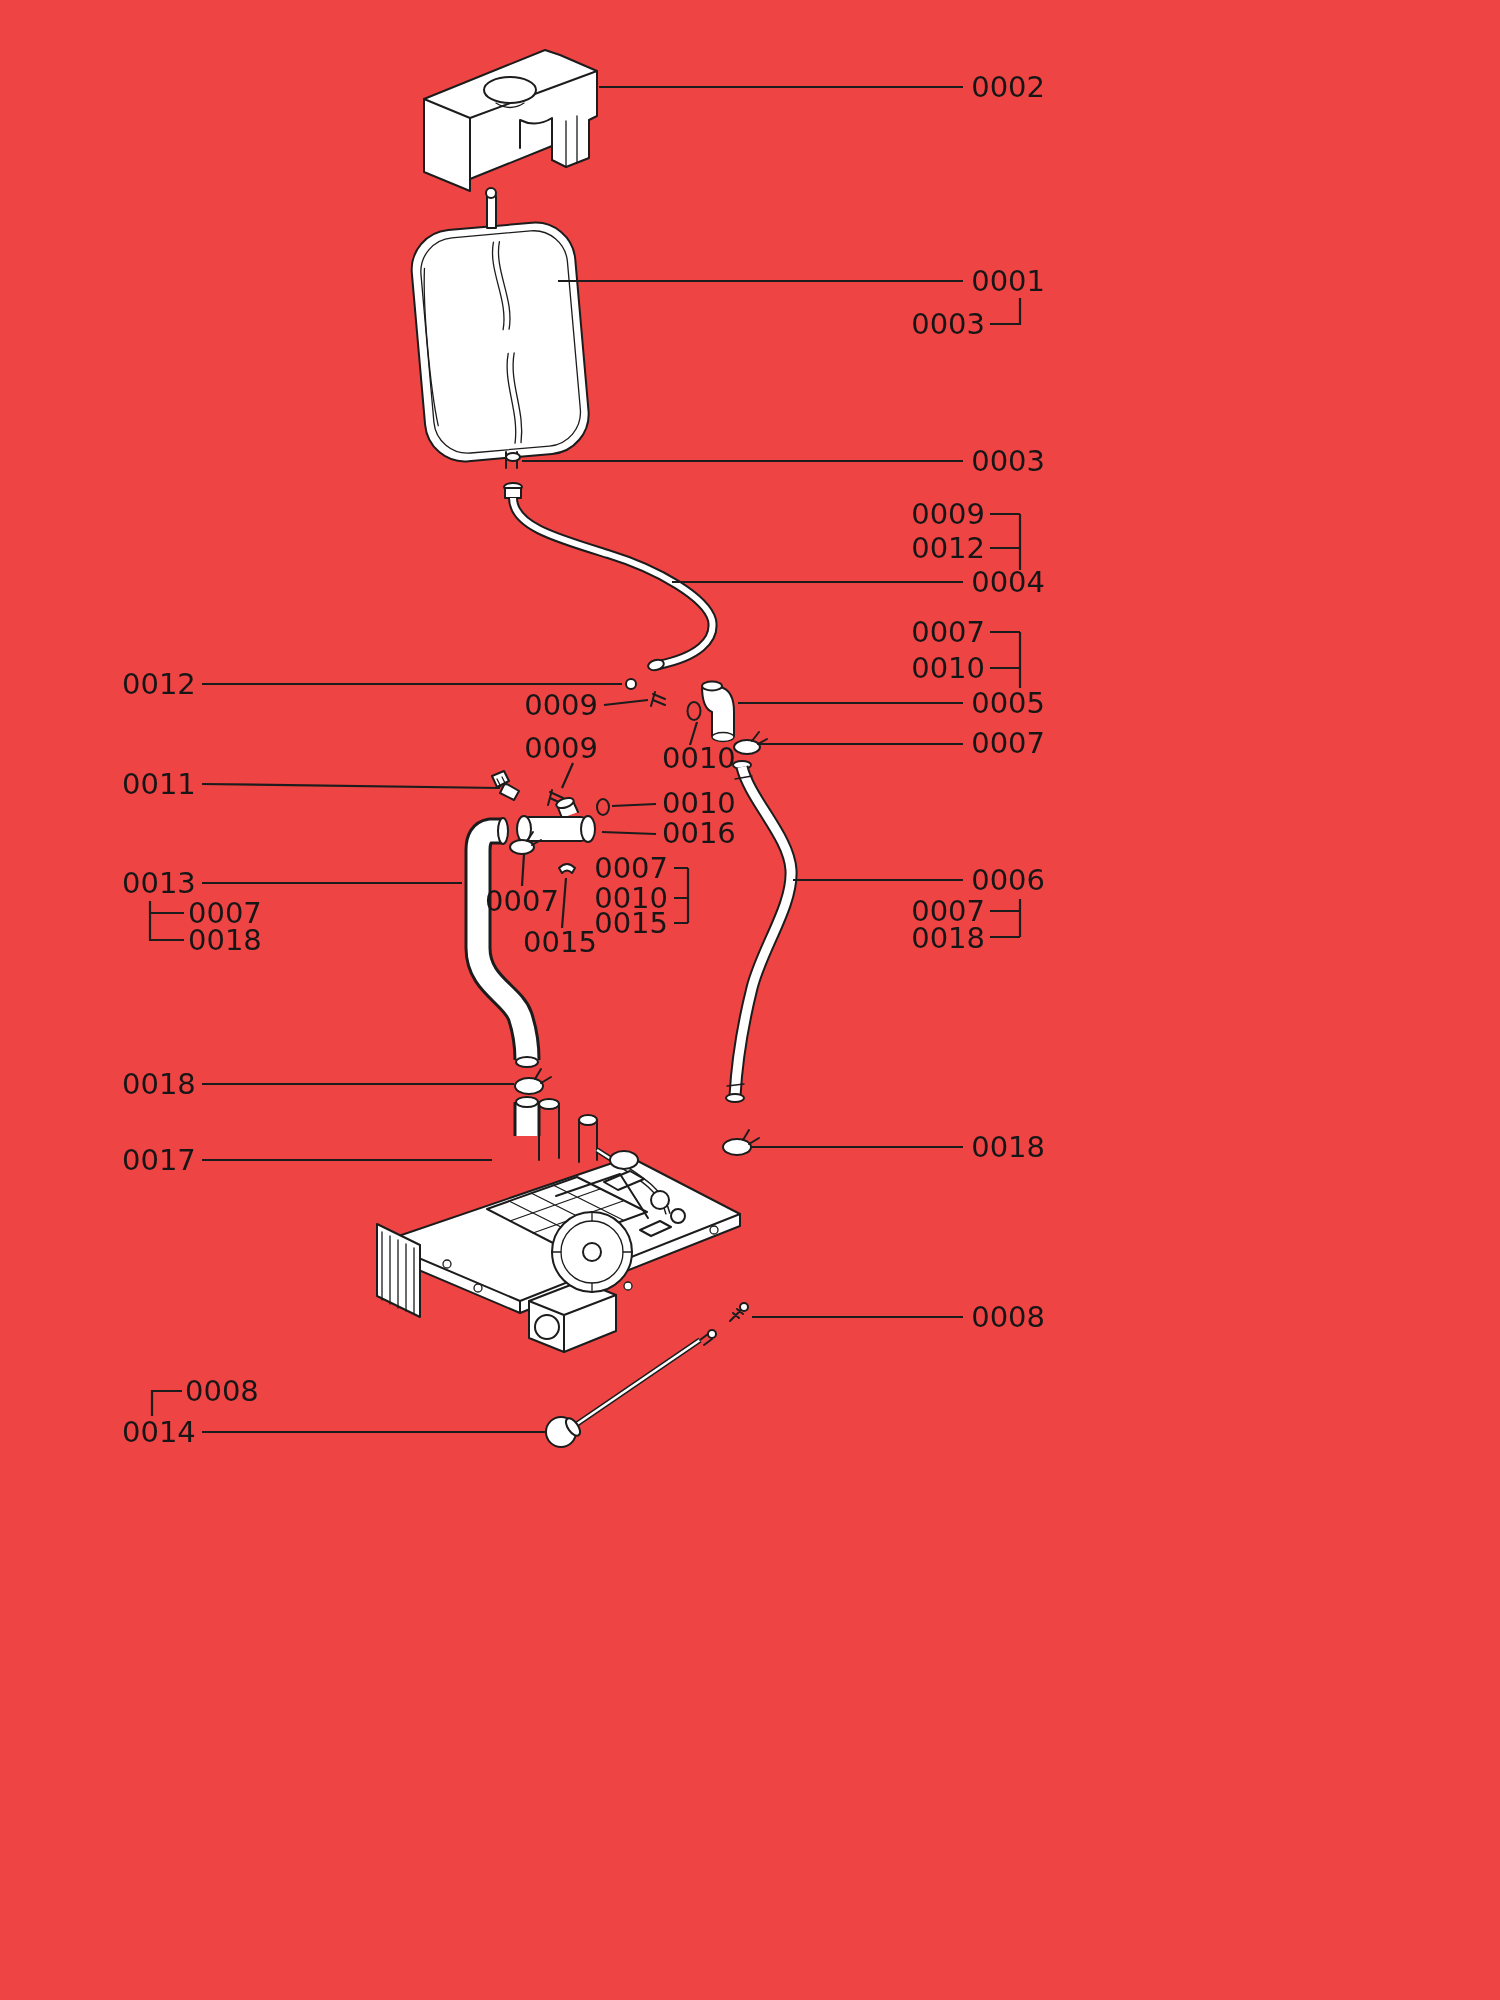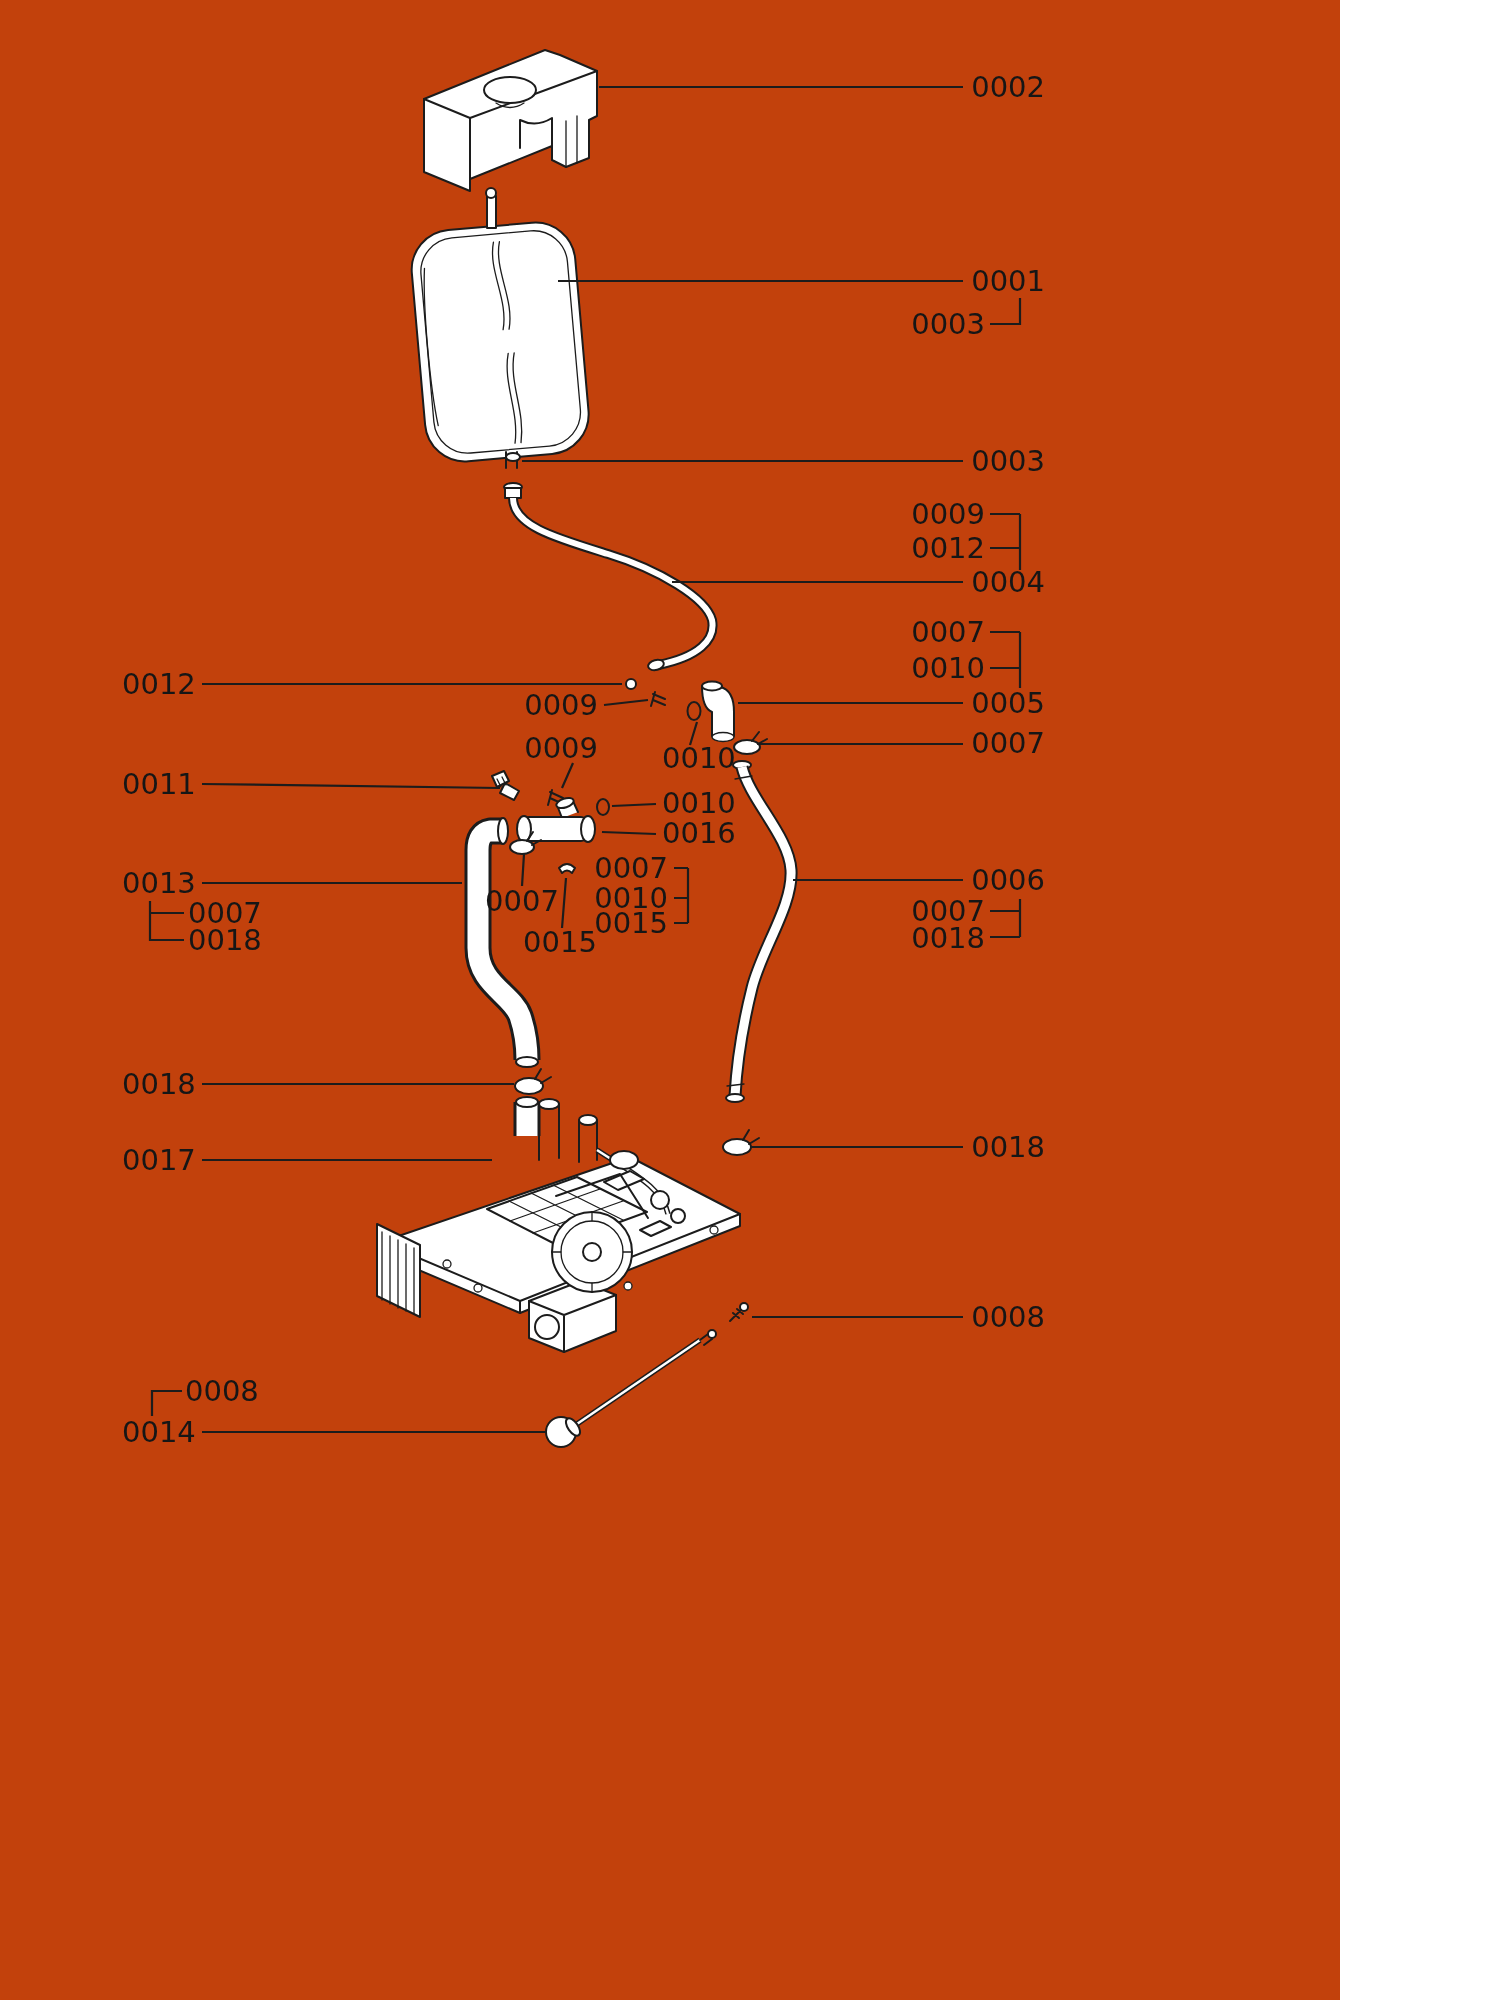--- a/index.html
+++ b/index.html
@@ -1,16 +1,16 @@
 <!DOCTYPE html>
 <html><head>
 <meta charset="utf-8">
 <style>
   html,body{margin:0;padding:0;background:#ffffff;}
-  .canvas{position:relative;width:1340px;height:2000px;background:#c2410c;overflow:hidden;}
+  .canvas{position:relative;width:1500px;height:2000px;background:#ef4444;overflow:hidden;}
   svg{display:block;}
   .ln{stroke:#1c1c1c;stroke-width:2;fill:none;stroke-linecap:round;stroke-linejoin:round;}
   .lnthin{stroke:#1c1c1c;stroke-width:1.3;fill:none;stroke-linecap:round;}
   .fillw{fill:#ffffff;}
   .leader{stroke:#1c1c1c;stroke-width:2.2;fill:none;stroke-linecap:butt;}
   .lbl{font-family:"DejaVu Sans","Liberation Sans",sans-serif;font-size:29px;fill:#161616;}
   .end{text-anchor:end}.mid{text-anchor:middle}.start{text-anchor:start}
   .tube22{stroke:#1c1c1c;stroke-width:27;fill:none;stroke-linecap:butt;stroke-linejoin:round;}
   .tube22w{stroke:#ffffff;stroke-width:21;fill:none;stroke-linecap:butt;stroke-linejoin:round;}
   .tube11{stroke:#1c1c1c;stroke-width:13;fill:none;stroke-linecap:butt;}

